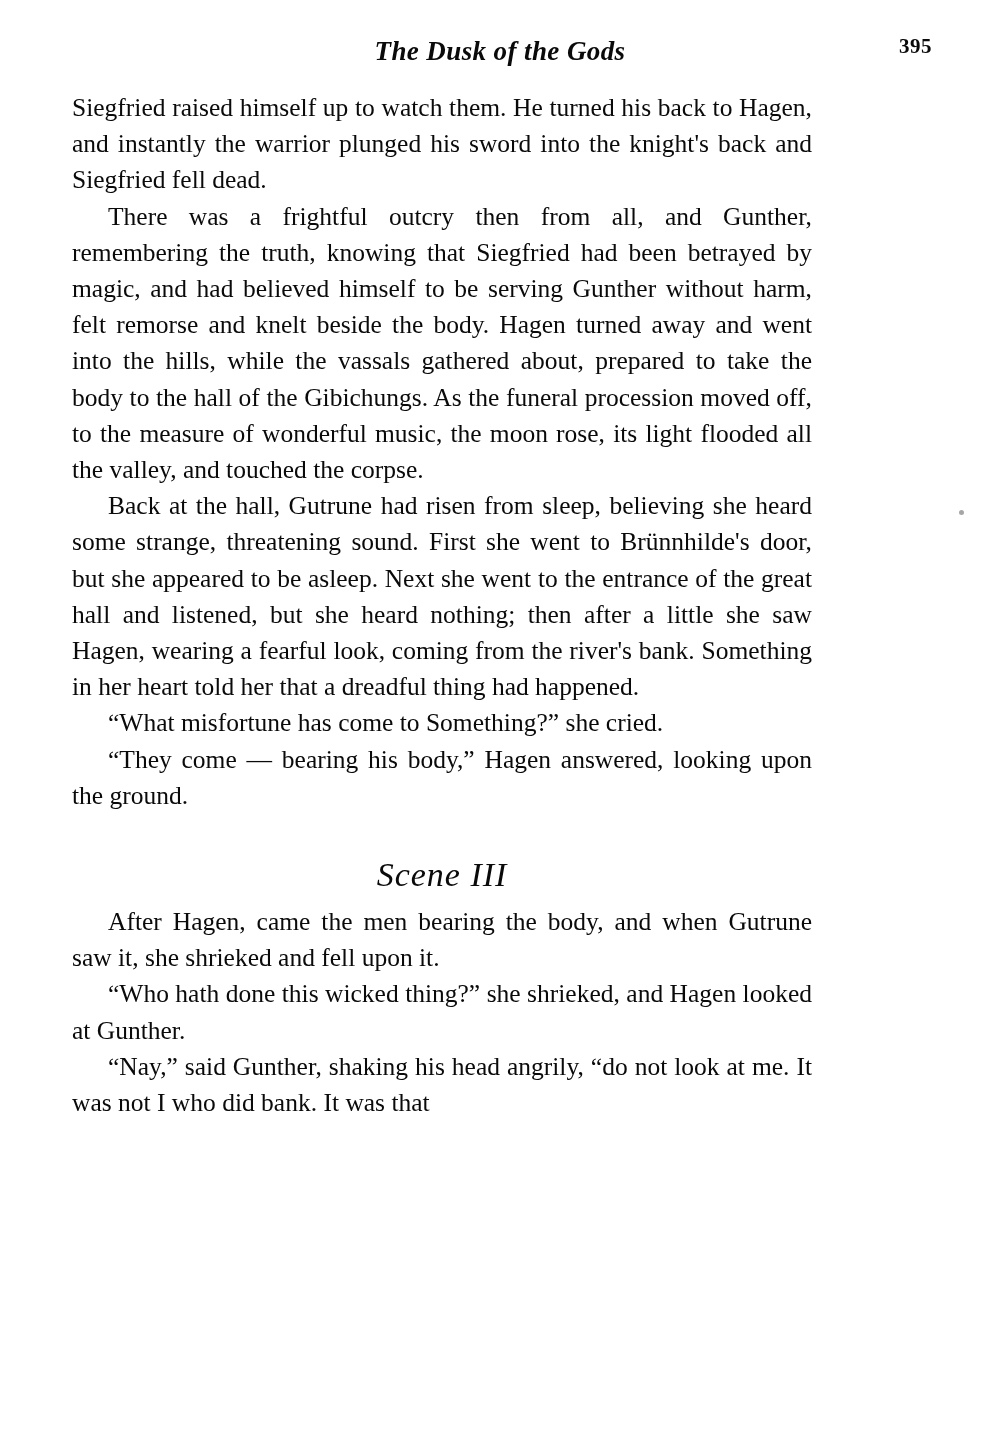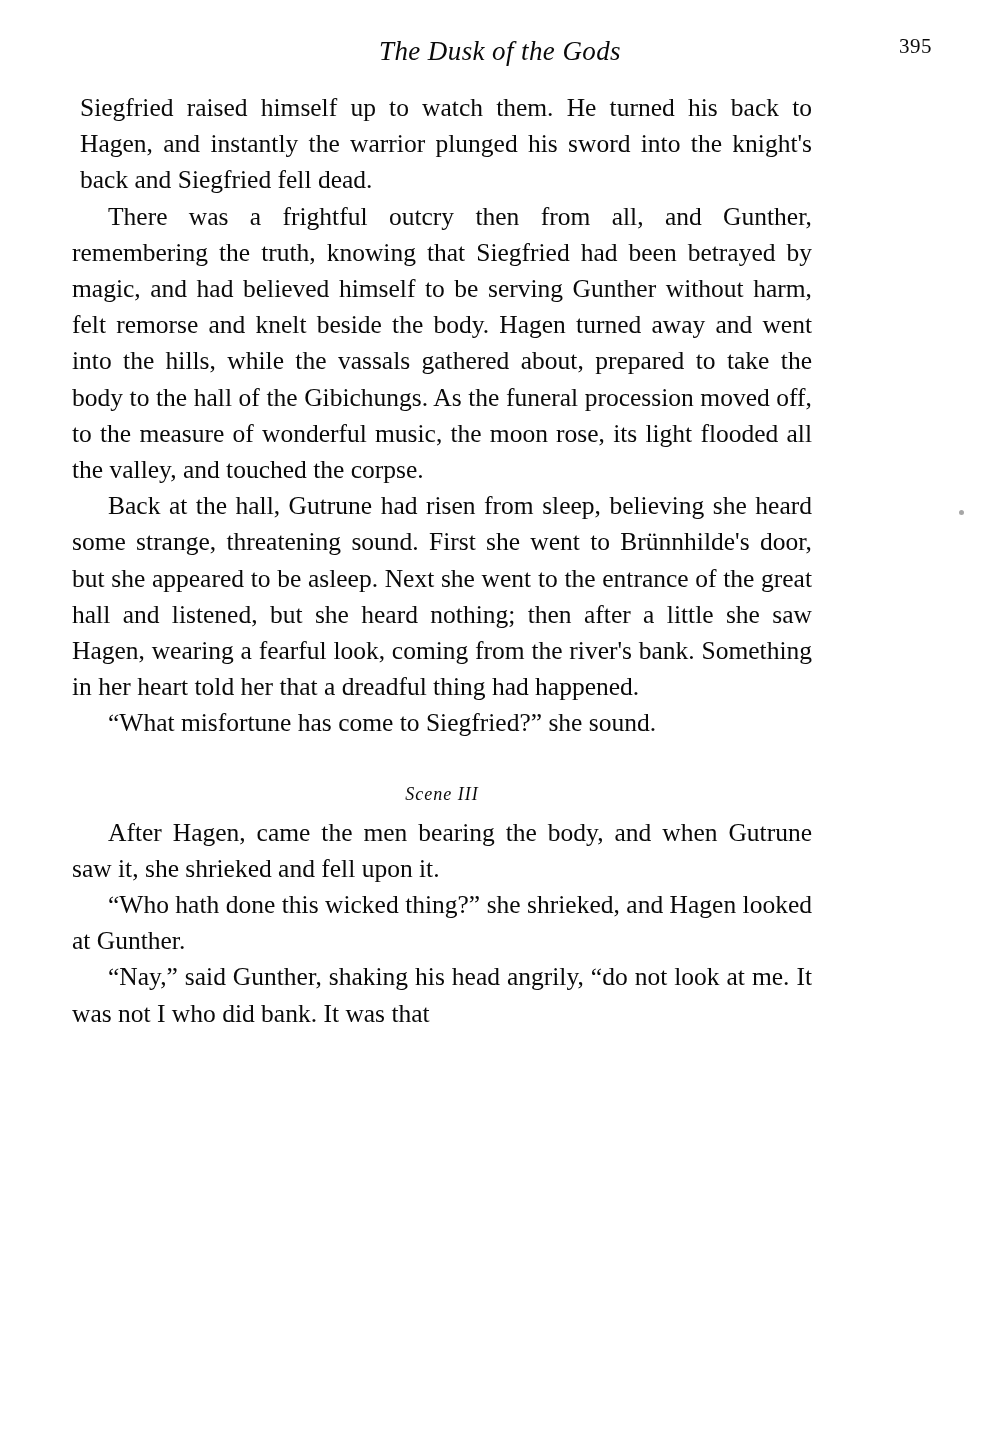--- a/index.html
+++ b/index.html
@@ -19,20 +19,21 @@
     position: relative;
     width: 1000px;
     height: 1436px;
     box-sizing: border-box;
     padding: 0;
   }
   .header {
     position: relative;
     height: 58px;
     margin: 22px 72px 0 72px;
+    font-weight: bold;
   }
   .running-title {
     position: absolute;
     left: 0;
     right: 0;
     top: 14px;
     text-align: center;
     font-style: italic;
     font-size: 27px;
     letter-spacing: 0.4px;
@@ -53,28 +54,27 @@
     text-align: justify;
     text-justify: inter-word;
     hyphens: none;
   }
   .body-text p {
     margin: 0;
     text-indent: 36px;
   }
   .body-text p.noindent {
     text-indent: 0;
-    margin-left: 8px;
   }
   .scene-heading {
     margin: 42px 72px 0 72px;
     width: 740px;
     text-align: center;
     font-style: italic;
-    font-size: 18px;
+    font-size: 34px;
     letter-spacing: 1px;
   }
   .section-two {
   }
   .smudge {
     position: absolute;
     right: 36px;
     top: 488px;
     width: 5px;
     height: 5px;
@@ -90,21 +90,22 @@
 
   <div class="header">
     <div class="running-title">The Dusk of the Gods</div>
     <div class="page-number">395</div>
   </div>
 
   <div class="body-text">
     <p class="noindent">Siegfried raised himself up to watch them.  He turned his back to Hagen, and instantly the warrior plunged his sword into the knight's back and Siegfried fell dead.</p>
     <p>There was a frightful outcry then from all, and Gunther, remembering the truth, knowing that Siegfried had been betrayed by magic, and had believed himself to be serving Gunther without harm, felt remorse and knelt beside the body.  Hagen turned away and went into the hills, while the vassals gathered about, prepared to take the body to the hall of the Gibichungs.  As the funeral procession moved off, to the measure of wonderful music, the moon rose, its light flooded all the valley, and touched the corpse.</p>
     <p>Back at the hall, Gutrune had risen from sleep, believing she heard some strange, threatening sound.  First she went to Brünnhilde's door, but she appeared to be asleep.  Next she went to the entrance of the great hall and listened, but she heard nothing; then after a little she saw Hagen, wearing a fearful look, coming from the river's bank.  Something in her heart told her that a dreadful thing had happened.</p>
-    <p>“What misfortune has come to Siegfried?” she sound.</p>
+    <p>“What misfortune has come to Something?” she cried.</p>
+    <p>“They come — bearing his body,” Hagen answered, looking upon the ground.</p>
   </div>
 
   <div class="scene-heading">Scene III</div>
 
   <div class="body-text section-two">
     <p>After Hagen, came the men bearing the body, and when Gutrune saw it, she shrieked and fell upon it.</p>
     <p>“Who hath done this wicked thing?” she shrieked, and Hagen looked at Gunther.</p>
     <p>“Nay,” said Gunther, shaking his head angrily, “do not look at me.  It was not I who did bank.  It was that</p>
   </div>
 

